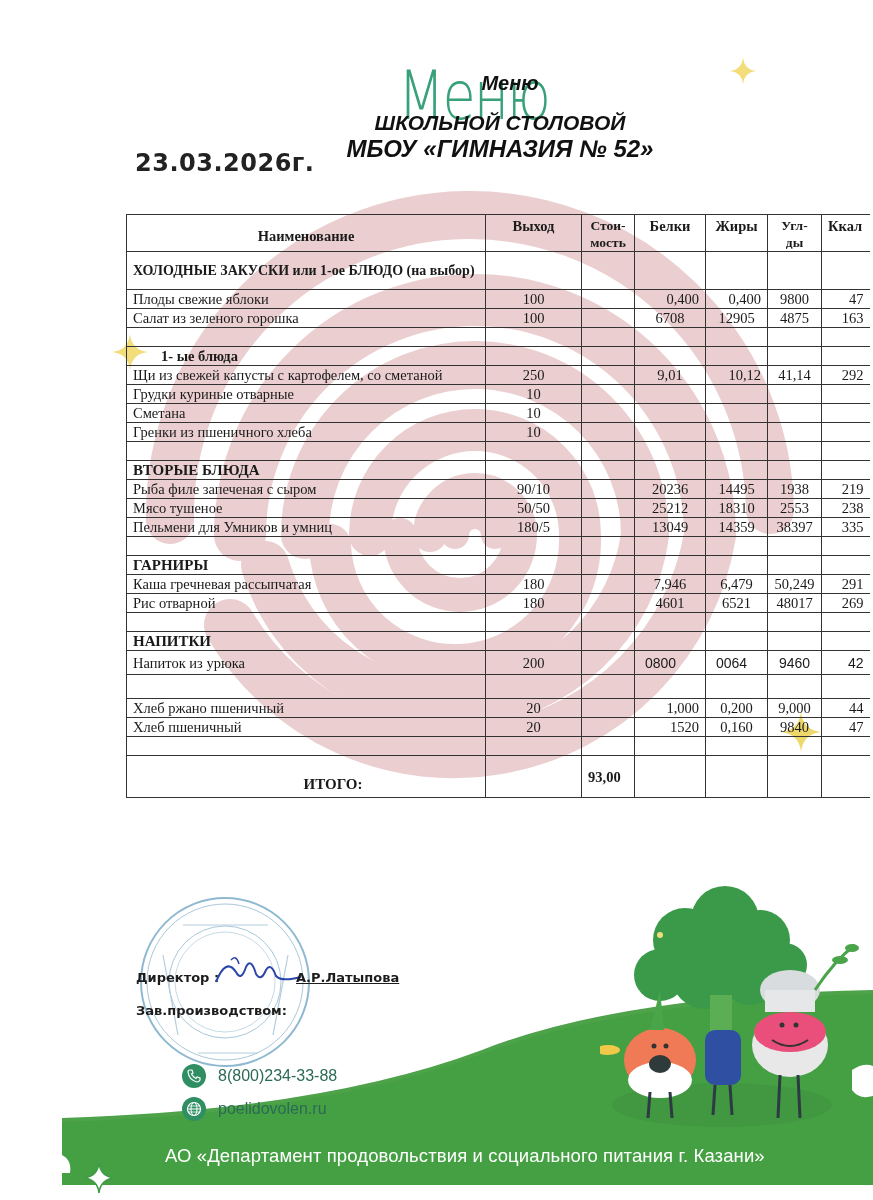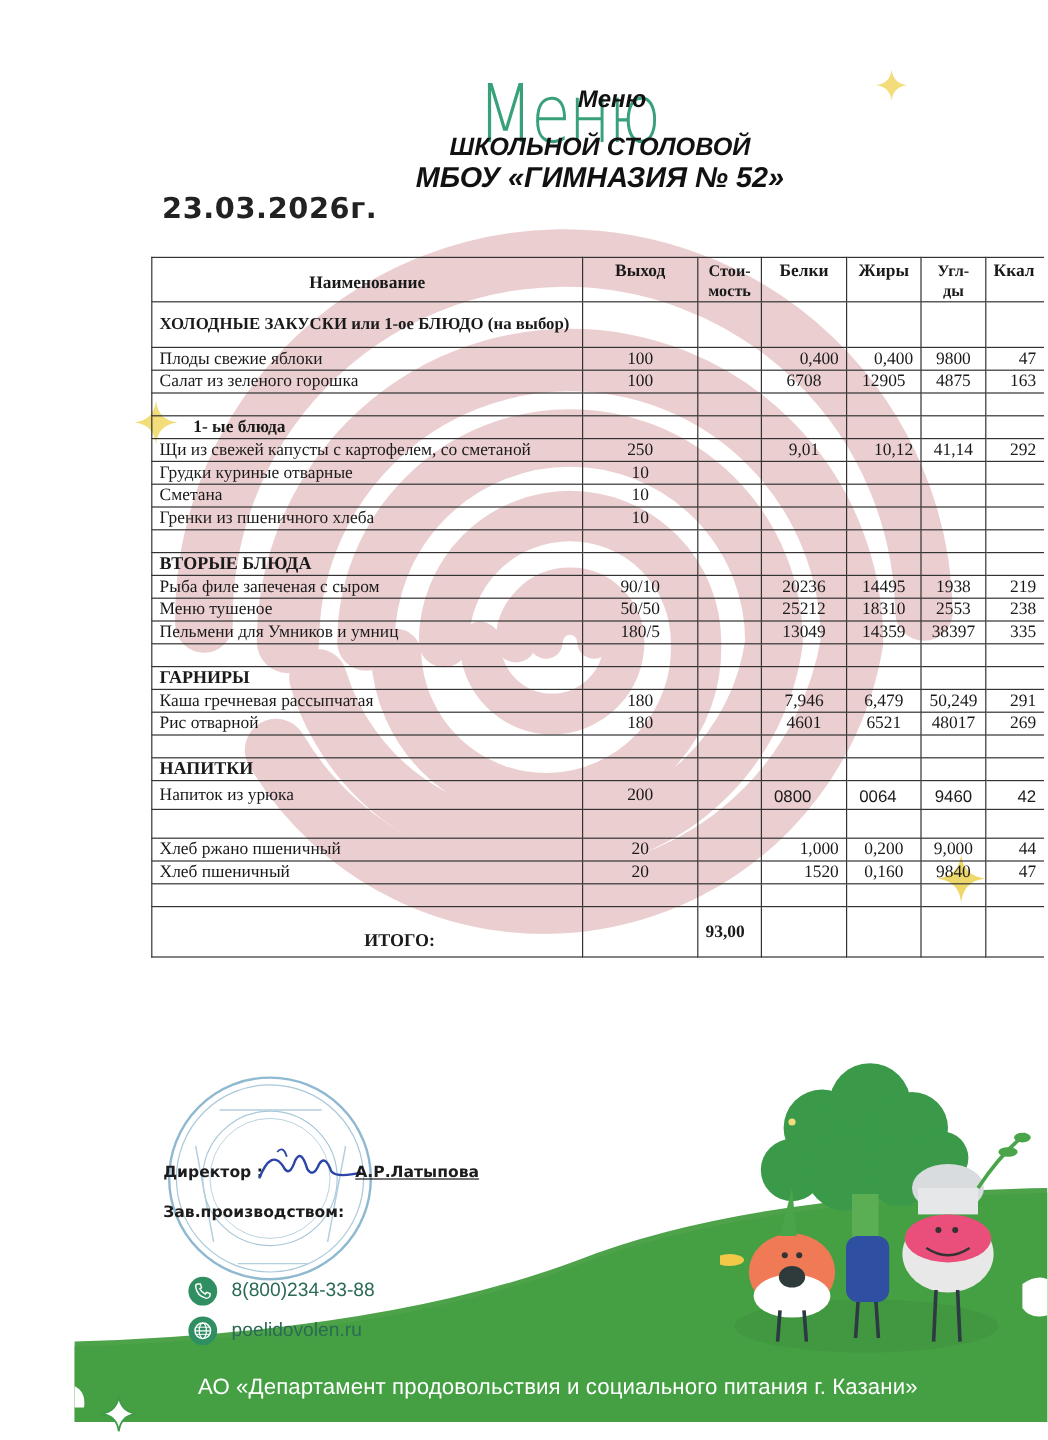--- a/index.html
+++ b/index.html
@@ -13,21 +13,21 @@
     position: absolute; left: 398px; top: 56px; font-family: "DejaVu Sans", sans-serif;
     font-size: 54px; color: #2e9c72; letter-spacing: -2px; z-index: 1; font-weight: 300;
     transform: scaleY(1.25); transform-origin: top left; opacity: 0.95;
   }
   .title-block { position: absolute; left: 300px; top: 72px; width: 400px; text-align: center; z-index: 2;
     font-family: "Liberation Sans", sans-serif; font-weight: bold; font-style: italic; color: #111; }
   .title-line1 { font-size: 20px; line-height: 22px; padding-left: 20px; }
   .title-line2 { font-size: 21px; line-height: 26px; margin-top: 16px; }
   .title-line3 { font-size: 24px; line-height: 26px; }
 
-  .date { position: absolute; left: 135px; top: 160px; font-family: "DejaVu Sans", sans-serif;
+  .date { position: absolute; left: 135px; top: 149px; font-family: "DejaVu Sans", sans-serif;
     font-weight: bold; font-size: 24px; color: #222; z-index: 2; letter-spacing: 0.5px; }
 
   .star { position: absolute; z-index: 1; }
 
   table.menu { position: absolute; left: 126px; top: 214px; border-collapse: collapse; z-index: 2;
     font-size: 14.5px; table-layout: fixed; }
   table.menu td, table.menu th { border: 1px solid #333; padding: 0 6px; height: 19px; line-height: 18px;
     white-space: nowrap; overflow: hidden; background: transparent; }
   table.menu th { font-weight: bold; font-size: 14.5px; vertical-align: middle; text-align: center; height: 35px; }
   table.menu th.name-h { vertical-align: bottom; padding-bottom: 6px; }
@@ -52,21 +52,21 @@
 
   .sign-block { position: absolute; left: 136px; top: 970px; z-index: 3; font-family: "DejaVu Sans", sans-serif;
     font-weight: bold; font-size: 13px; color: #1c1c1c; }
   .director-label { position: absolute; left: 0; top: 0; white-space: nowrap; text-align: right; }
   .director-name { position: absolute; left: 160px; top: 0; white-space: nowrap; text-decoration: underline; }
   .production-label { position: absolute; left: 0; top: 33px; white-space: nowrap; }
   .signature { position: absolute; left: 75px; top: -18px; width: 95px; height: 40px; }
 
   
   .footer-band { position: absolute; left: 62px; top: 960px; width: 811px; height: 225px; z-index: 0; }
-  .contact { position: absolute; left: 111px; z-index: 3; display: flex; align-items: center;
+  .contact { position: absolute; left: 136px; z-index: 3; display: flex; align-items: center;
     font-family: "Liberation Sans", sans-serif; font-size: 16px; color: #2b6a55; padding-left: 46px; }
   .contact .ico { width: 24px; height: 24px; border-radius: 50%; background: #2f8f63; margin-right: 12px;
     display: flex; align-items: center; justify-content: center; }
   .contact-phone { top: 1064px; }
   .contact-site { top: 1097px; }
   .footer-org { position: absolute; left: 165px; top: 1145px; z-index: 3; font-family: "Liberation Sans", sans-serif;
     font-size: 18.5px; color: #ffffff; letter-spacing: 0.1px; }
 
   .mascots { position: absolute; left: 600px; top: 880px; width: 273px; height: 240px; z-index: 2; }
 </style>
@@ -230,21 +230,21 @@
   <tr>
     <td class="name">Рыба филе запеченая с сыром</td>
     <td class="num">90/10</td>
     <td></td>
     <td class="num">20236</td>
     <td class="num">14495</td>
     <td class="num">1938</td>
     <td class="kcal">219</td>
   </tr>
   <tr>
-    <td class="name">Меню тушеное</td>
+    <td class="name">Мясо тушеное</td>
     <td class="num">50/50</td>
     <td></td>
     <td class="num">25212</td>
     <td class="num">18310</td>
     <td class="num">2553</td>
     <td class="kcal">238</td>
   </tr>
   <tr>
     <td class="name">Пельмени для Умников и умниц</td>
     <td class="num">180/5</td>

